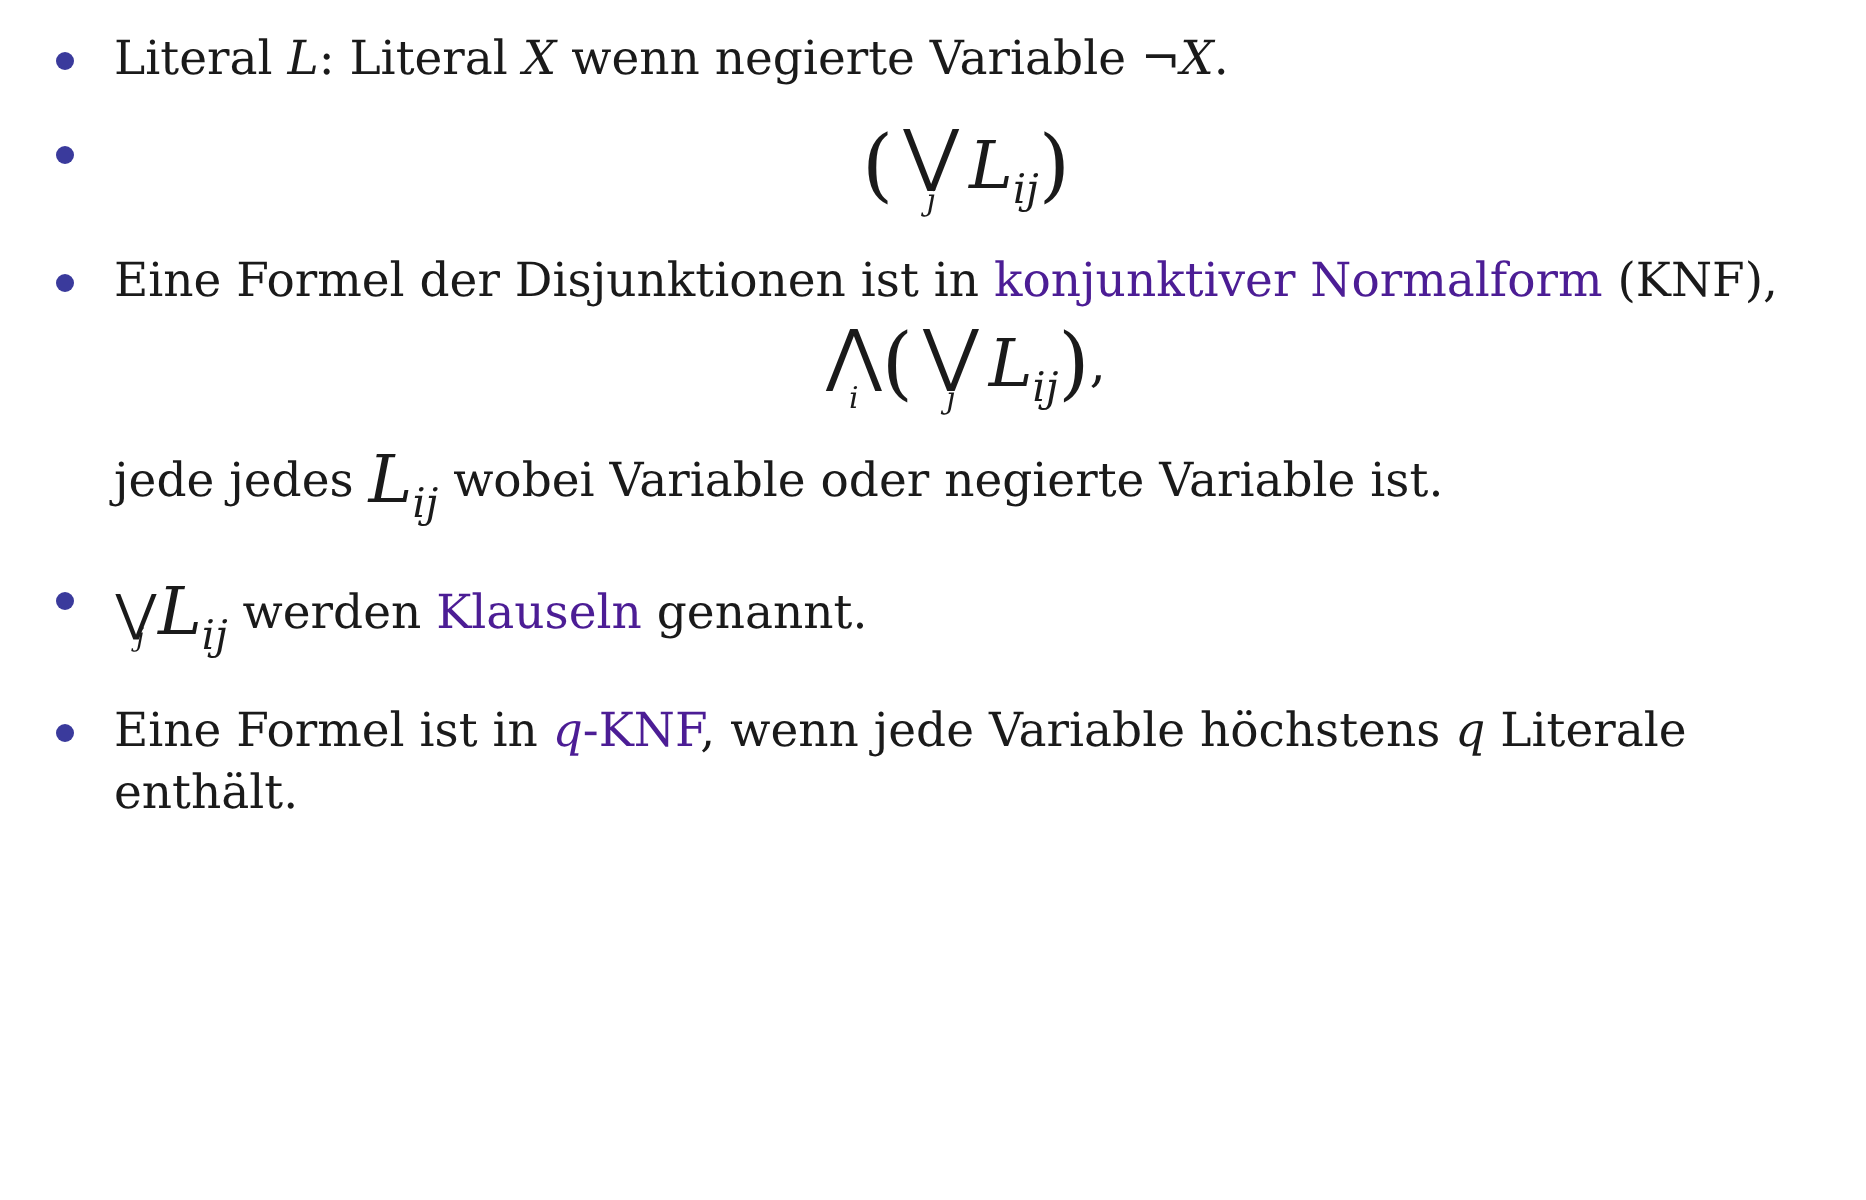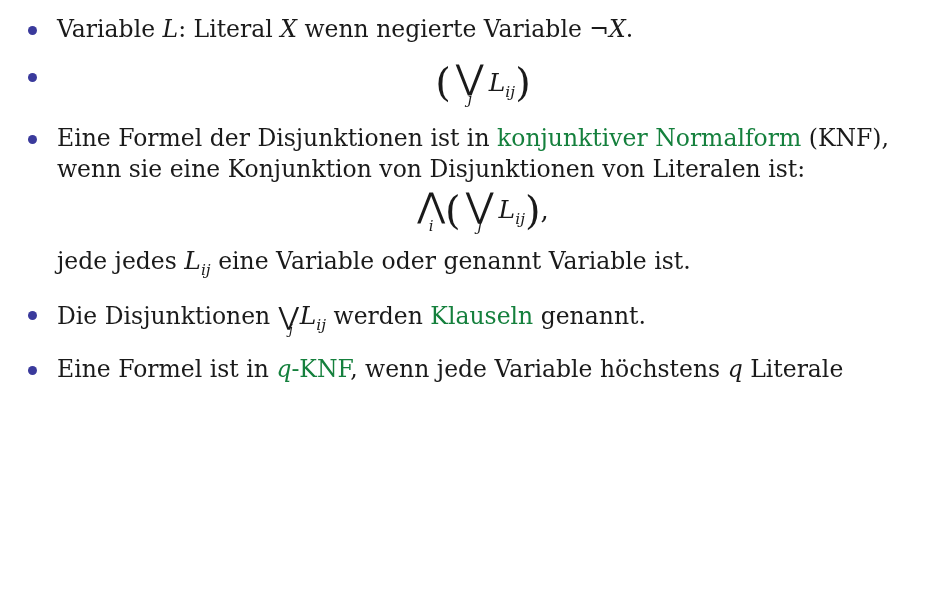--- a/index.html
+++ b/index.html
@@ -41,21 +41,21 @@
     width: 9px;
     height: 9px;
     border-radius: 50%;
     background: #3a3a9c;
   }
   .mathit {
     font-family: "DejaVu Serif", serif;
     font-style: italic;
   }
   .blue {
-    color: #15803d;
+    color: #4c1d95;
   }
   .formula {
     text-align: center;
     margin: 4px 0 10px 0;
     font-size: 26px;
   }
   .bigop {
     display: inline-block;
     position: relative;
     vertical-align: middle;
@@ -76,21 +76,21 @@
   }
   .paren {
     font-size: 40px;
     vertical-align: middle;
     line-height: 1;
     position: relative;
     top: -2px;
   }
   .lij {
     font-style: italic;
-    font-size: 25px;
+    font-size: 33px;
     vertical-align: middle;
   }
   .lij sub {
     font-size: 0.62em;
     font-style: italic;
   }
   .inline-op {
     display: inline-block;
     position: relative;
     vertical-align: middle;
@@ -115,46 +115,46 @@
   .spacer-sm { display:inline-block; width:5px; }
 </style>
 </head>
 <body>
 
 <div class="slide">
   <ul class="bullets">
 
     <li class="bullet">
       <span class="dot"></span>
-      <span>Variable </span><span class="mathit">L</span><span>: Literal </span><span class="mathit">X</span><span> wenn negierte Variable </span><span class="mathit">¬X</span><span>.</span>
+      <span>Literal </span><span class="mathit">L</span><span>: Literal </span><span class="mathit">X</span><span> wenn negierte Variable </span><span class="mathit">¬X</span><span>.</span>
     </li>
 
     <li class="bullet">
       <span class="dot"></span>
       <div class="formula">
         <span class="paren">(</span><span class="spacer-sm"></span><span class="bigop"><span class="sym">⋁</span><span class="sub">j</span></span><span class="spacer-sm"></span><span class="lij"><span>L</span><sub>ij</sub></span><span class="paren">)</span>
       </div>
     </li>
 
     <li class="bullet">
       <span class="dot"></span>
       <span>Eine Formel der Disjunktionen ist in </span><span class="blue">konjunktiver Normalform</span><span> (KNF),</span><br>
-      <span>wenn sie eine Konjunktion von Disjunktionen von Literalen ist:</span>
       <div class="formula">
         <span class="bigop"><span class="sym">⋀</span><span class="sub">i</span></span><span class="paren">(</span><span class="spacer-sm"></span><span class="bigop"><span class="sym">⋁</span><span class="sub">j</span></span><span class="spacer-sm"></span><span class="lij"><span>L</span><sub>ij</sub></span><span class="paren">)</span><span>,</span>
       </div>
       <div style="margin-top:10px;">
-        <span>jede jedes </span><span class="lij"><span>L</span><sub>ij</sub></span><span> eine Variable oder genannt Variable ist.</span>
+        <span>jede jedes </span><span class="lij"><span>L</span><sub>ij</sub></span><span> wobei Variable oder negierte Variable ist.</span>
       </div>
     </li>
 
     <li class="bullet" style="margin-top:18px;">
       <span class="dot"></span>
-      <span>Die Disjunktionen </span><span class="inline-op"><span class="sym">⋁</span><span class="sub">j</span></span><span class="lij"><span>L</span><sub>ij</sub></span><span> werden </span><span class="blue">Klauseln</span><span> genannt.</span>
+      <span class="inline-op"><span class="sym">⋁</span><span class="sub">j</span></span><span class="lij"><span>L</span><sub>ij</sub></span><span> werden </span><span class="blue">Klauseln</span><span> genannt.</span>
     </li>
 
     <li class="bullet" style="margin-top:18px;">
       <span class="dot"></span>
       <span>Eine Formel ist in </span><span class="blue mathit">q</span><span class="blue">-KNF</span><span>, wenn jede Variable höchstens </span><span class="mathit">q</span><span> Literale</span><br>
+      <span>enthält.</span>
     </li>
 
   </ul>
 </div>
 
 </body></html>

